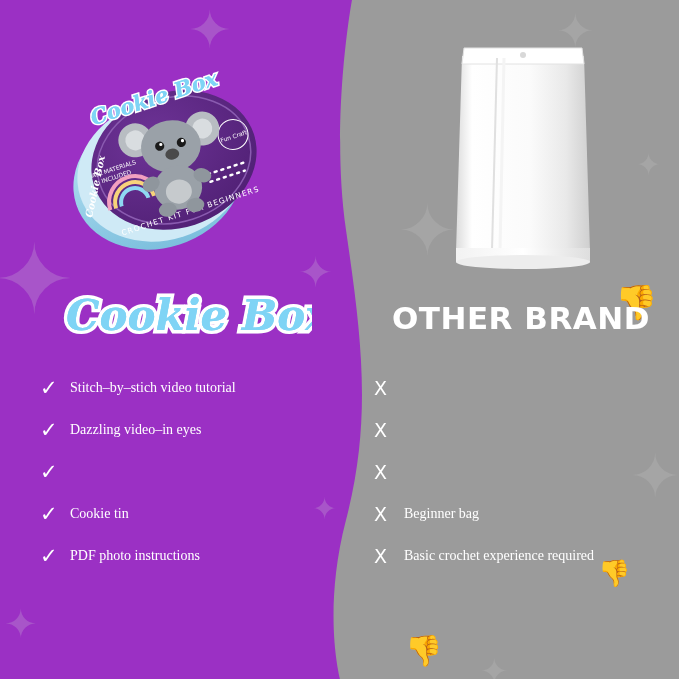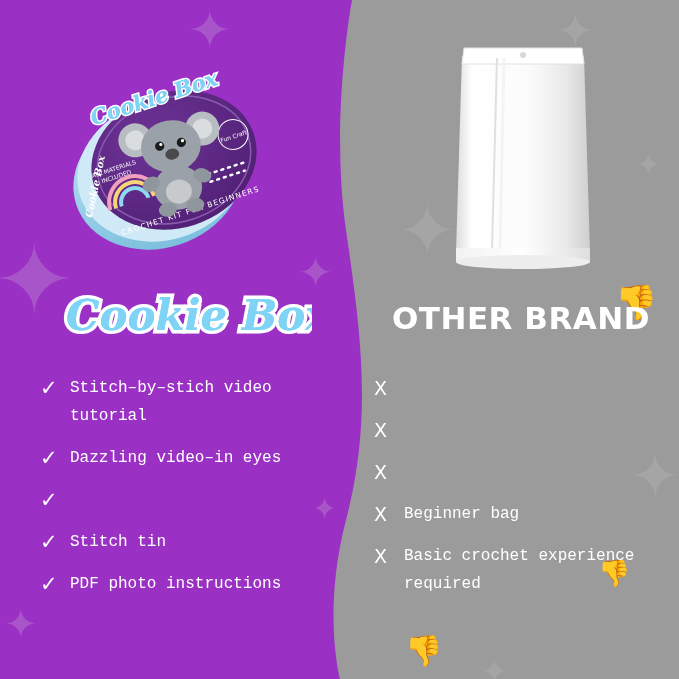--- a/index.html
+++ b/index.html
@@ -28,21 +28,21 @@
     position:absolute;left:392px;top:300px;
     font-family:"DejaVu Sans",sans-serif;
     font-weight:bold;font-size:31px;color:#ffffff;letter-spacing:0.5px;
     white-space:nowrap;
   }
 
   
   .list{position:absolute;}
   .row{display:flex;align-items:flex-start;margin-bottom:14px;}
   .mark{width:30px;flex:0 0 30px;font-size:21px;line-height:28px;color:#ffffff;font-family:"DejaVu Sans",sans-serif;}
-  .txt{font-size:16px;line-height:28px;color:#ffffff;font-family:Liberation Mono, monospace;max-width:260px;}
+  .txt{font-size:14px;line-height:28px;color:#ffffff;font-family:Liberation Serif, serif;max-width:260px;}
   #left-list{left:40px;top:374px;width:300px;}
   #right-list{left:374px;top:374px;width:290px;}
   #right-list .mark{font-size:19px;}
   #right-list .txt{max-width:262px;}
 </style>
 </head>
 <body>
 
 <div id="stage">
 
@@ -182,21 +182,21 @@
     </div>
     <div class="row">
       <span class="mark">✓</span>
       <span class="txt">Dazzling video–in eyes</span>
     </div>
     <div class="row">
       <span class="mark">✓</span>
     </div>
     <div class="row">
       <span class="mark">✓</span>
-      <span class="txt">Stitch tin</span>
+      <span class="txt">Cookie tin</span>
     </div>
     <div class="row">
       <span class="mark">✓</span>
       <span class="txt">PDF photo instructions</span>
     </div>
   </div>
 
   <div class="list" id="right-list">
     <div class="row">
       <span class="mark">X</span>

